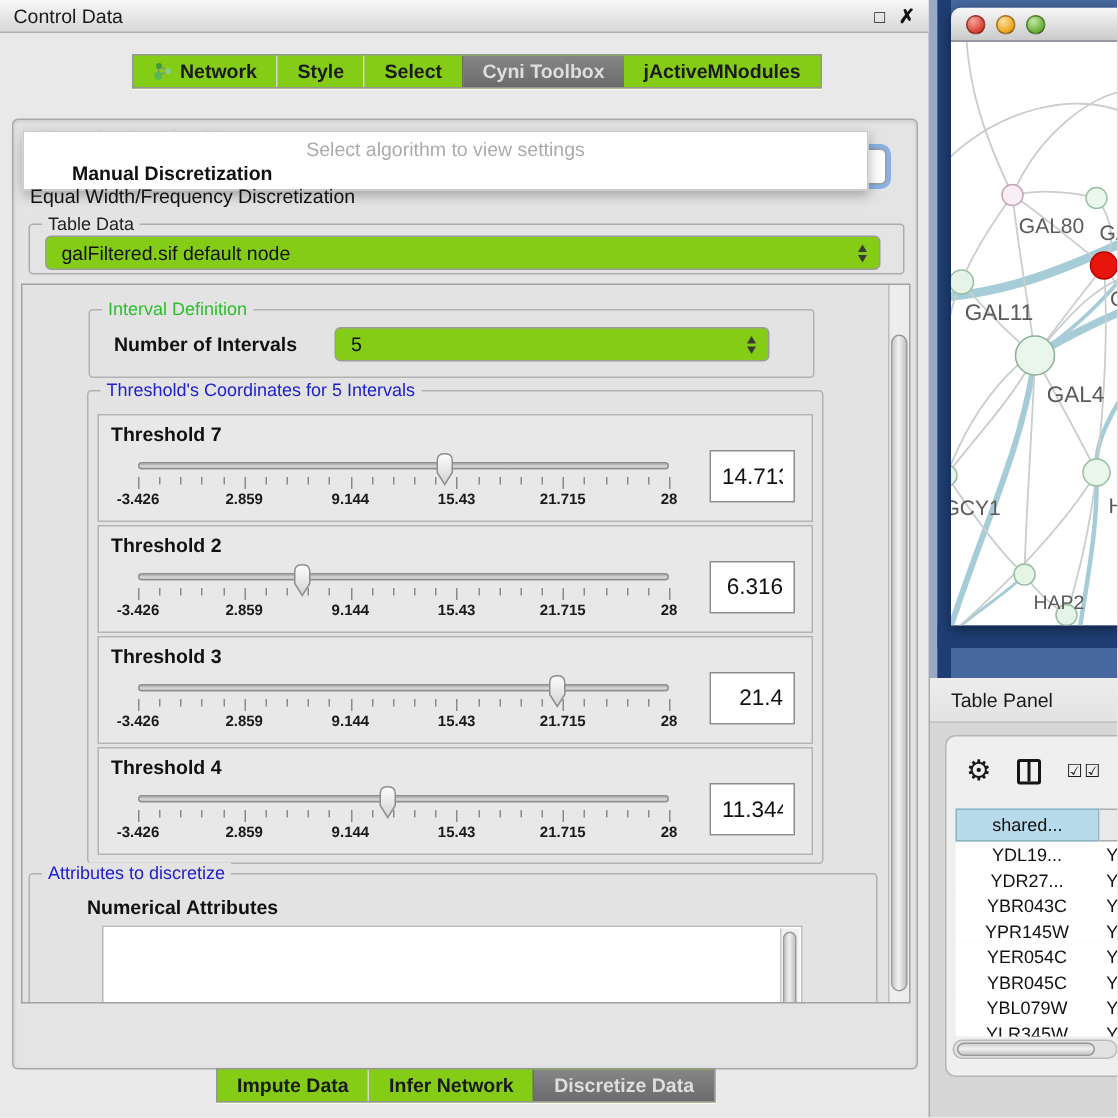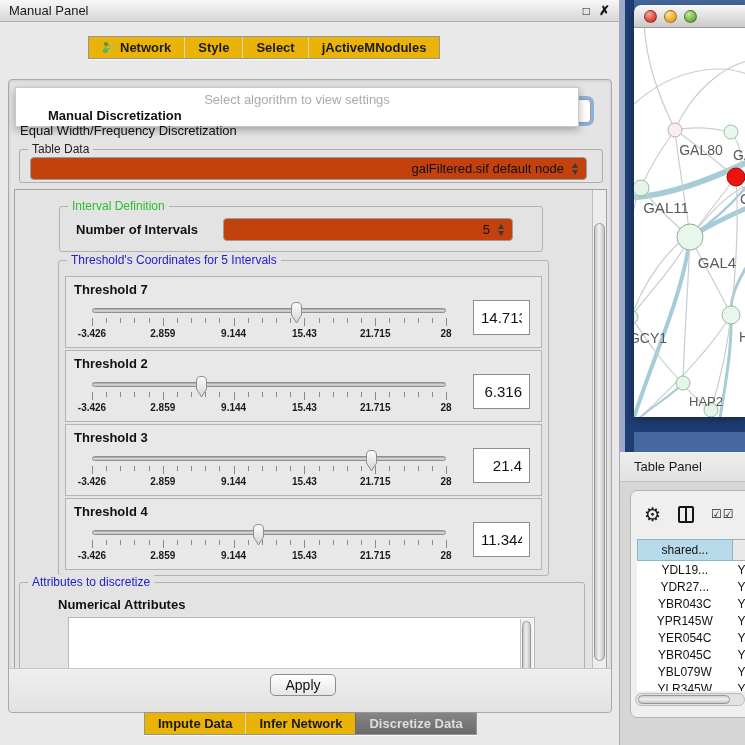--- a/index.html
+++ b/index.html
@@ -11,21 +11,21 @@
   .cp{position:absolute;left:0;top:0;width:620px;height:745px;background:#E9E9E9;border-right:1px solid #ABABAB;}
   .cp-titlebar{position:absolute;left:0;top:0;width:100%;height:22px;
       background:linear-gradient(#F7F7F7,#D7D7D7);border-bottom:1px solid #AFAFAF;
       display:flex;align-items:center;padding:0 9px;font-size:13px;color:#1A1A1A;}
   .cp-title{flex:1;}
   .wicon{font-size:12px;color:#111;margin-left:9px;line-height:1;cursor:default;}
   .wicon.close{font-weight:700;font-size:13px;}
 
   
   .seg-bar{position:absolute;display:flex;height:23px;border:1px solid #969696;border-radius:0;
-      background:#eab308;overflow:hidden;box-shadow:0 1px 0 rgba(255,255,255,.7);}
+      background:#84cc16;overflow:hidden;box-shadow:0 1px 0 rgba(255,255,255,.7);}
   .seg{display:flex;align-items:center;gap:5px;padding:0 13px;font-size:13px;font-weight:700;
       color:#1A1A1A;border-left:1px solid #D4D4D4;white-space:nowrap;cursor:default;}
   .seg:first-child{border-left:none;}
   .seg.sel{background:linear-gradient(#868686,#6B6B6B);color:#DEDEDE;border-left-color:#6B6B6B;}
   .seg.sel + .seg{border-left:none;}
   .top-tabs{left:88px;top:36px;}
   .bottom-tabs{left:144px;top:712px;}
 
   
   .outer-panel{position:absolute;left:8px;top:79px;width:604px;height:634px;
@@ -44,22 +44,22 @@
   .popup .opt.b{font-weight:700;padding-left:32px;}
 
   
   .group{position:absolute;border:1px solid #ADADAD;border-radius:3px;}
   .legend{position:absolute;top:-8px;left:8px;font-size:12px;background:#E4E4E4;padding:0 4px;line-height:14px;white-space:nowrap;}
   .legend.green{color:#2DBE2D;}
   .legend.blue{color:#2020CF;}
   .legend.gray-bg{background:#E3E3E3;}
 
   
-  .combo{position:relative;background:#c2410c;border:1px solid #9C9C9C;border-radius:4px;
-      font-size:13px;color:#111;display:flex;align-items:center;padding:0 22px 0 10px;cursor:default;justify-content:flex-end;}
+  .combo{position:relative;background:#84cc16;border:1px solid #9C9C9C;border-radius:4px;
+      font-size:13px;color:#111;display:flex;align-items:center;padding:0 22px 0 10px;cursor:default;}
   .spin{position:absolute;right:7px;top:50%;transform:translateY(-50%);width:7px;height:12px;}
   .spin:before,.spin:after{content:"";position:absolute;left:0;border-left:3.5px solid transparent;border-right:3.5px solid transparent;}
   .spin:before{top:0;border-bottom:5px solid #3A3A3A;}
   .spin:after{bottom:0;border-top:5px solid #3A3A3A;}
 
   
   .scrollpanel{position:absolute;left:5px;top:109px;width:593px;height:480px;
       background:#E3E3E3;border:1px solid #A2A2A2;overflow:hidden;}
   .vscroll{position:absolute;right:0;top:0;width:14px;height:100%;background:#EDEDED;border-left:1px solid #BDBDBD;}
   .vthumb{position:absolute;left:1px;width:11px;border:1px solid #9A9A9A;border-radius:6px;
@@ -140,40 +140,43 @@
       background:linear-gradient(#CFCFCF,#F0F0F0 45%,#C6C6C6);cursor:pointer;}
 </style>
 </head>
 <body>
 
 <div class="root">
 
   <div class="cp">
 
     <div class="cp-titlebar">
-      <span class="cp-title">Manual Panel</span>
+      <span class="cp-title">Control Data</span>
       <span class="wicon">□</span>
       <span class="wicon close">✗</span>
     </div>
 
     <div class="seg-bar top-tabs" id="top-tabs">
         <div class="seg">
           <svg width="13" height="13">
             <path d="M4 3 L10 6.5 M3.5 9.5 L10 6.5 M4 3 L3.5 9.5" stroke="#888" stroke-width="0.9" fill="none"></path>
             <circle cx="4" cy="3" r="2" fill="#3F9B41"></circle>
             <circle cx="3.5" cy="9.5" r="2.6" fill="#59B75B"></circle>
             <circle cx="10" cy="6.5" r="2" fill="#8CCB8E"></circle>
           </svg>
           <span>Network</span>
         </div>
         <div class="seg">
           <span>Style</span>
         </div>
         <div class="seg">
           <span>Select</span>
+        </div>
+        <div class="seg sel">
+          <span>Cyni Toolbox</span>
         </div>
         <div class="seg">
           <span>jActiveMNodules</span>
         </div>
       </div>
 
     <div class="outer-panel">
 
       <div class="disc-label">Discretization Algorithm</div>
       <div class="disc-combo"></div>
@@ -419,23 +422,20 @@
               <div class="listthumb"></div>
             </div>
           </div>
         </div>
 
         <div class="vscroll">
           <div class="vthumb" style="top:33px;height:438px;"></div>
         </div>
       </div>
 
-      <div class="apply-row">
-        <button class="apply-btn">Apply</button>
-      </div>
     </div>
 
     <div class="seg-bar bottom-tabs" id="bottom-tabs">
         <div class="seg">
           <span>Impute Data</span>
         </div>
         <div class="seg">
           <span>Infer Network</span>
         </div>
         <div class="seg sel">

